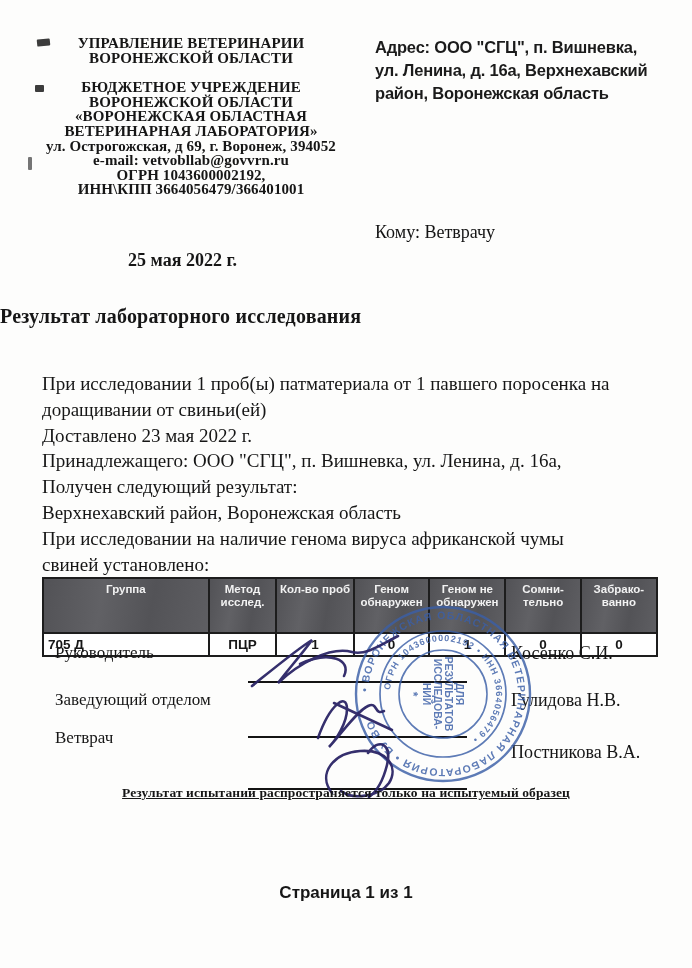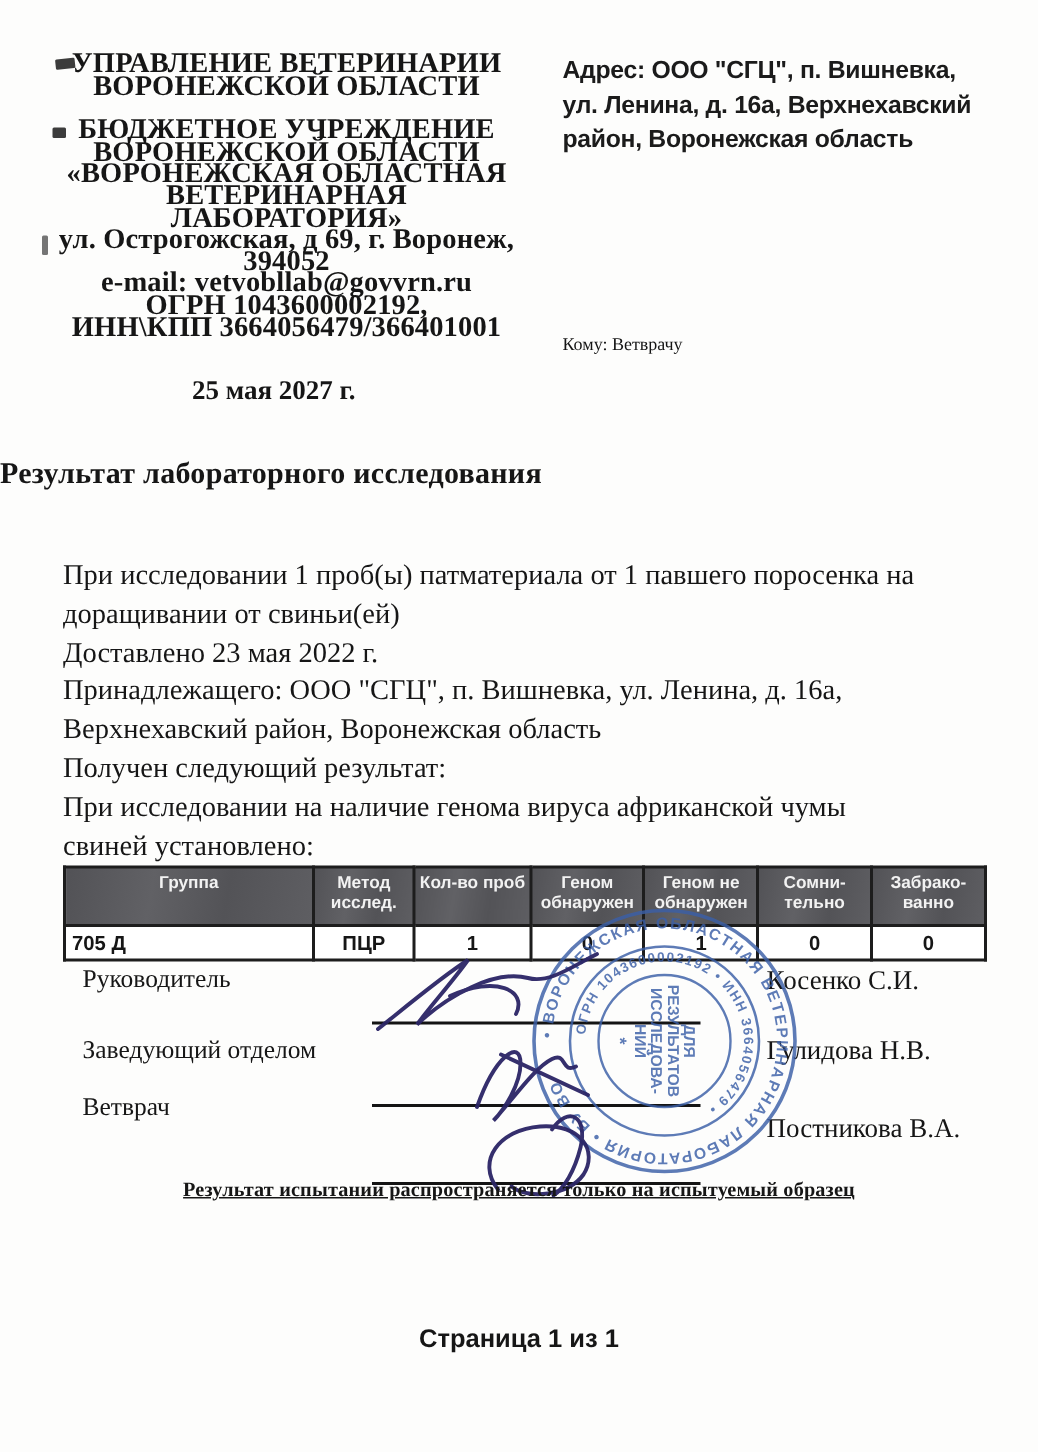--- a/index.html
+++ b/index.html
@@ -3,40 +3,40 @@
 <meta charset="utf-8">
 <style>
   html,body{margin:0;padding:0;background:#e8e8e8;}
   .page{
     position:relative;width:692px;height:968px;background:#fdfdfc;
     margin:0 auto;overflow:hidden;color:#161616;
     font-family:"Liberation Serif", serif;
   }
   
   .org-block{position:absolute;left:38px;top:36px;width:306px;text-align:center;
-    font-weight:bold;font-size:19px;line-height:14.6px;letter-spacing:0.1px;}
+    font-weight:bold;font-size:15px;line-height:14.6px;letter-spacing:0.1px;}
   .org-block .gap{margin-top:15px;}
   .addr-block{position:absolute;left:375px;top:36px;width:290px;}
   .addr-line{font-family:"Liberation Sans", sans-serif;font-weight:bold;
     font-size:16.5px;line-height:23px;letter-spacing:-0.2px;color:#1b1b1b;}
-  .komu{position:absolute;left:375px;top:222px;font-size:12px;color:#141414;}
+  .komu{position:absolute;left:375px;top:222px;font-size:18px;color:#141414;}
   .date{position:absolute;left:128px;top:250px;font-size:18px;font-weight:bold;}
   .title{position:absolute;left:0;top:302px;width:100%;text-align:left;
     font-weight:bold;font-size:20px;line-height:29px;letter-spacing:0.2px;}
   
   .body-text{position:absolute;left:42px;top:371px;width:616px;
     font-size:19px;line-height:25.8px;}
   
   table.results{position:absolute;left:42px;top:577px;width:616px;
     border-collapse:collapse;table-layout:fixed;}
   table.results th{
     background:linear-gradient(100deg,#525256 0%,#616165 35%,#535357 65%,#5e5e62 100%);
     color:#f2f2f2;font-family:"Liberation Sans", sans-serif;font-weight:bold;
     font-size:11.5px;line-height:13px;text-align:center;vertical-align:top;
-    border:2px solid #1d1d1d;padding:4px 1px 3px;height:30px;}
+    border:2px solid #1d1d1d;padding:4px 1px 19px;height:30px;}
   table.results td{
     border:2px solid #1d1d1d;background:#fff;
     font-family:"Liberation Sans", sans-serif;font-weight:bold;font-size:13.5px;
     text-align:center;height:21px;padding:0 2px;}
   table.results td.left{text-align:left;padding-left:4px;}
   
   .sig-label{position:absolute;left:55px;font-size:17px;}
   .sig-name{position:absolute;left:477px;font-size:18px;margin-left:34px;}
   .sig-line{position:absolute;left:248px;width:219px;height:0;
     border-top:2px solid #141414;}
@@ -76,33 +76,33 @@
     <div>ИНН\КПП 3664056479/366401001</div>
   </div>
 
   <div class="addr-block">
     <div class="addr-line">Адрес: ООО "СГЦ", п. Вишневка,</div>
     <div class="addr-line">ул. Ленина, д. 16а, Верхнехавский</div>
     <div class="addr-line">район, Воронежская область</div>
   </div>
   <div class="komu">Кому: Ветврачу</div>
 
-  <div class="date">25 мая 2027 г.</div>
+  <div class="date">25 мая 2022 г.</div>
 
   <div class="title">
     <div>Результат лабораторного исследования</div>
   </div>
 
   <div class="body-text">
     <div>При исследовании 1 проб(ы) патматериала от 1 павшего поросенка на</div>
     <div>доращивании от свиньи(ей)</div>
     <div>Доставлено 23 мая 2022 г.</div>
     <div>Принадлежащего: ООО "СГЦ", п. Вишневка, ул. Ленина, д. 16а,</div>
+    <div>Получен следующий результат:</div>
     <div>Верхнехавский район, Воронежская область</div>
-    <div>Получен следующий результат:</div>
     <div>При исследовании на наличие генома вируса африканской чумы</div>
     <div>свиней установлено:</div>
   </div>
 
   <table class="results">
     <colgroup>
       <col style="width:27%">
         <col style="width:11%">
         <col style="width:12.6%">
       <col style="width:12.35%">

